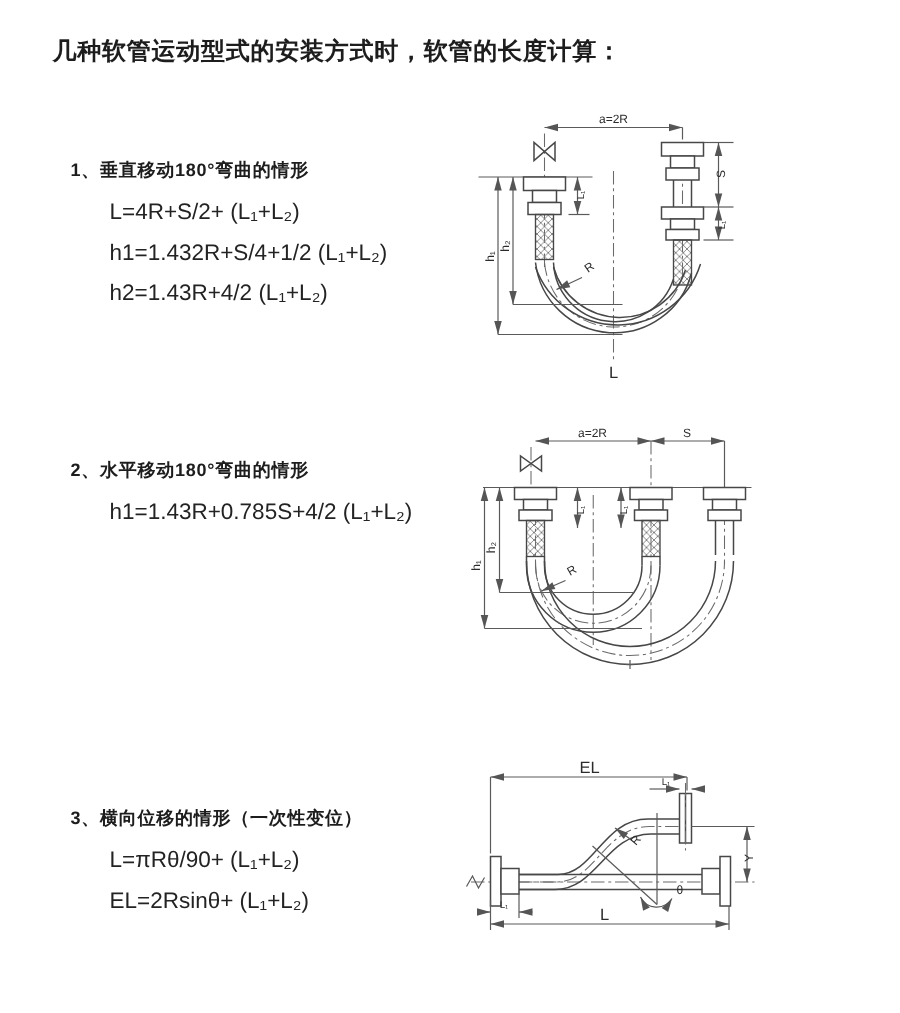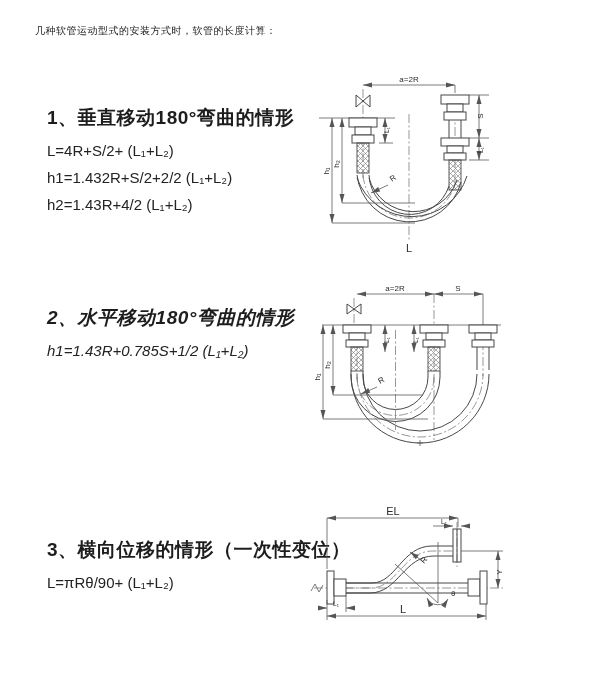--- a/index.html
+++ b/index.html
@@ -1,29 +1,29 @@
 <!DOCTYPE html>
 <html><head>
 <meta charset="utf-8">
 <style>
   html,body{margin:0;padding:0;}
   body{
     width:600px;height:675px;background:#ffffff;position:relative;overflow:hidden;
     font-family:"Liberation Sans","DejaVu Sans",sans-serif;color:#222;
   }
   .page-title{
-    position:absolute;left:35px;top:24px;font-size:10px;font-weight:400;
+    position:absolute;left:35px;top:24px;font-size:16px;font-weight:700;
     letter-spacing:0.5px;color:#1d1d1d;
   }
   .section{position:absolute;left:47px;}
-  .sec-heading{font-size:19px;font-weight:600;color:#1d1d1d;letter-spacing:0.5px;}
-  .formulas{margin-top:6px;}
+  .sec-heading{font-size:12px;font-weight:600;color:#1d1d1d;letter-spacing:0.5px;}
+  .formulas{margin-left:26px;margin-top:6px;}
   .formula{font-size:15px;font-weight:500;color:#232323;line-height:27px;white-space:pre;}
   #sec1{top:105px;}
-  #sec2{top:305px;font-style:italic;}
+  #sec2{top:305px;}
   #sec3{top:537px;}
   .diag{position:absolute;}
   #diag1{left:303px;top:66px;}
   #diag2{left:306px;top:280px;}
   #diag3{left:298px;top:502px;}
   svg{overflow:visible;}
   svg text{fill:#2b2b2b;font-size:8px;font-family:"Liberation Sans","DejaVu Sans",sans-serif;}
   svg text.big{font-size:11px;}
   svg text.sm{font-size:6.5px;}
   .dln{stroke:#5a5a5a;stroke-width:0.8;fill:none;}
@@ -34,36 +34,37 @@
 </style>
 </head>
 <body>
 
 <div class="page-title">几种软管运动型式的安装方式时，软管的长度计算：</div>
 
 <div class="section" id="sec1">
   <div class="sec-heading">1、垂直移动180°弯曲的情形</div>
   <div class="formulas">
     <div class="formula">L=4R+S/2+ (L₁+L₂)</div>
-    <div class="formula">h1=1.432R+S/2+2/2 (L₁+L₂)</div>
+    <div class="formula">h1=1.432R+S/4+1/2 (L₁+L₂)</div>
     <div class="formula">h2=1.43R+4/2 (L₁+L₂)</div>
   </div>
 </div>
 
 <div class="section" id="sec2">
   <div class="sec-heading">2、水平移动180°弯曲的情形</div>
   <div class="formulas">
-    <div class="formula">h1=1.43R+0.785S+1/2 (L₁+L₂)</div>
+    <div class="formula">h1=1.43R+0.785S+4/2 (L₁+L₂)</div>
   </div>
 </div>
 
 <div class="section" id="sec3">
   <div class="sec-heading">3、横向位移的情形（一次性变位）</div>
   <div class="formulas">
     <div class="formula">L=πRθ/90+ (L₁+L₂)</div>
+    <div class="formula">EL=2Rsinθ+ (L₁+L₂)</div>
   </div>
 </div>
 
 <svg class="diag" id="diag1" width="268" height="200" viewBox="0 0 268 200">
   <defs>
     <marker id="arr" markerUnits="userSpaceOnUse" markerWidth="10" markerHeight="8" refX="9.5" refY="3" orient="auto-start-reverse">
       <path d="M0.5,0.5 L9.5,3 L0.5,5.5 Z" fill="#555"></path>
     </marker>
     <pattern id="hatch" width="5" height="5" patternUnits="userSpaceOnUse">
       <path d="M0,0 L5,5 M5,0 L0,5" stroke="#7a7a7a" stroke-width="0.6" fill="none"></path>

